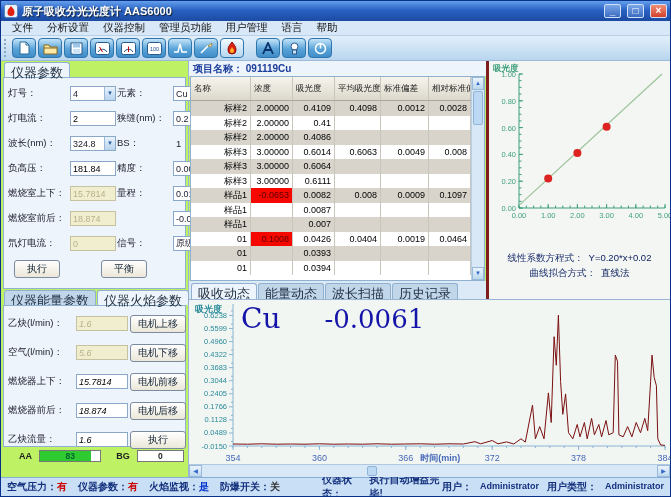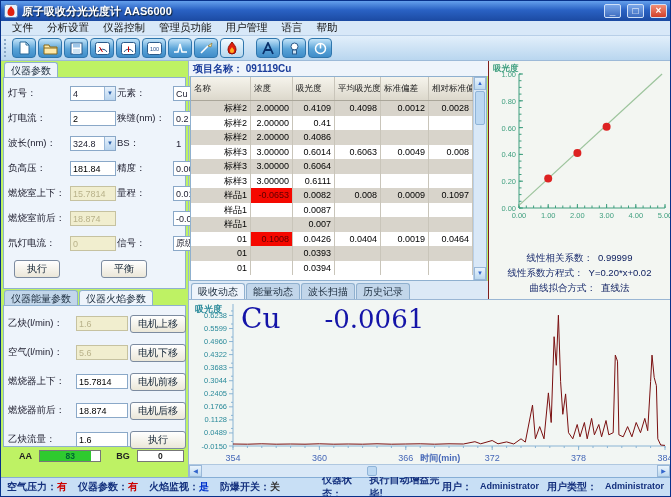--- a/index.html
+++ b/index.html
@@ -25,34 +25,34 @@
   .grip { width:3px; height:18px; border-left:2px dotted #89a8c8; margin:0 3px 0 1px; }
   .tool-btn { width:24px; height:20px; border-radius:4px; flex:none;
               background:linear-gradient(#c4e4f9,#5aa4d8 55%,#3f8cc8); border:1px solid #2f76ad;
               display:flex; align-items:center; justify-content:center; }
   .tool-btn.active { background:linear-gradient(#f4fbff,#cfe6f6 55%,#b9d8ee); }
   .tool-gap { width:8px; flex:none; }
   
   .main { flex:1; display:flex; min-height:0; }
   .left-col { width:188px; flex:none; display:flex; flex-direction:column; border-right:1px solid #9ab6d4; }
   .panel-tabs { display:flex; height:16px; padding:1px 0 0 3px; gap:1px; flex:none; }
-  .ptab { font-size:10px; padding:1px 6px; background:#c2d6ea; border:1px solid #8fb0cf; border-bottom:none;
+  .ptab { font-size:13px; padding:1px 6px; background:#c2d6ea; border:1px solid #8fb0cf; border-bottom:none;
           border-radius:3px 3px 0 0; color:#234; white-space:nowrap; }
   .ptab.active { background:#eef4fb; position:relative; top:0; }
   .panel-body { flex:1; background:#eef4fb; border:1px solid #8fb0cf; margin:0 2px; padding:3px 4px; min-height:0; }
   .inst-panel { height:228px; flex:none; display:flex; flex-direction:column; }
   .flame-panel { flex:1; display:flex; flex-direction:column; min-height:0; }
   .frow { display:grid; grid-template-columns:62px 47px 56px 1fr; align-items:center; height:25px;
           font-size:9.5px; color:#223; }
   .frow2 { display:grid; grid-template-columns:68px 54px 1fr; align-items:center; height:29px;
            font-size:9.5px; color:#223; }
   .flabel { white-space:nowrap; overflow:hidden; }
   .xp-input { width:46px; height:15px; font-size:9px; border:1px solid #8aa8c8; background:#fff;
               padding:0 2px; font-family:"Liberation Sans",sans-serif; }
-  .frow2 .xp-input { width:52px; }
+  .frow2 .xp-input { width:52px;font-style:italic; }
   .xp-input.disabled { background:#f1eecf; color:#b9b28a; border-color:#c6c2a0; }
   .sel { width:46px; height:15px; border:1px solid #8aa8c8; background:#fff; display:flex;
          align-items:center; font-size:9px; }
   .sel-val { flex:1; padding-left:2px; overflow:hidden; white-space:nowrap; }
   .sel-btn { width:11px; height:13px; background:linear-gradient(#e8f2fc,#b9d4ee); border-left:1px solid #9ab8d8;
              color:#2a5fa8; font-size:6px; line-height:13px; text-align:center; flex:none; }
   .static-val { font-size:9.5px; padding-left:3px; }
   .btn-row { display:flex; justify-content:space-between; padding:4px 6px 0; }
   .xp-btn { min-width:46px; height:18px; font-size:10px; background:linear-gradient(#ffffff,#ebe7d8);
             border:1px solid #7c8ba0; border-radius:3px; color:#123; font-family:"Liberation Sans",sans-serif; }
@@ -60,21 +60,21 @@
   .aabg { height:30px; flex:none; display:flex; align-items:center; gap:7px; padding:0 4px 12px 18px;
           font-size:9px; font-weight:bold; color:#222;border-radius:7px; }
   .aa-bar { width:66px; height:12px; border:1px solid #777; background:#fff; position:relative; }
   .aa-fill { position:absolute; left:0; top:0; bottom:0; background:#2fca2f; }
   .aa-text { position:absolute; inset:0; text-align:center; font-size:8.5px; line-height:11px; color:#063; }
   .bg-box { width:50px; height:12px; border:1px solid #777; background:#fff; text-align:center;
             font-size:8.5px; line-height:11px; }
   
   .right-col { flex:1; display:flex; flex-direction:column; min-width:0; }
   .top-row { height:238px; flex:none; display:flex; }
-  .table-col { width:300px; flex:none; display:flex; flex-direction:column; border-right:1px solid #7f1d1d; }
+  .table-col { width:300px; flex:none; display:flex; flex-direction:column; border-right:3px solid #7f1d1d; }
   .project-line { height:15px; flex:none; font-size:10px; font-weight:bold; color:#1a3c9a; padding:1px 4px;
                   background:#eef4fb; white-space:nowrap; }
   .res-table { flex:1; background:#fff; border:1px solid #8fb0cf; margin:0 1px; overflow:hidden; display:flex; min-height:0; }
   .table-grid { flex:1; min-width:0;text-align:right; }
   .t-head { display:grid; grid-template-columns:60px 42px 42px 46px 48px 1fr; background:linear-gradient(#f6f4ec,#dcd8cc);
             border-bottom:1px solid #aaa69a; font-size:8.5px; color:#222; height:24px; }
   .t-head .cell { display:flex; align-items:center; line-height:1.05; }
   .t-row { display:grid; grid-template-columns:60px 42px 42px 46px 48px 1fr; height:14.5px; font-size:9px;
            align-items:center; }
   .t-row.gray { background:#d8d4cb; }
@@ -578,24 +578,20 @@
               <line x1="28" y1="38.8" x2="32" y2="38.8" stroke="#3f9f7f"></line>
               <text x="25" y="41.8" font-size="7.5" fill="#3f9f7f" text-anchor="end">0.80</text>
               <line x1="28" y1="12" x2="32" y2="12" stroke="#3f9f7f"></line>
               <text x="25" y="15" font-size="7.5" fill="#3f9f7f" text-anchor="end">1.00</text>
               <line x1="28" y1="143.32" x2="171.07999999999998" y2="12" stroke="#9cc49c" stroke-width="1.2"></line>
               <circle cx="57.2" cy="116.52" r="4" fill="#dd2222"></circle>
               <circle cx="86.4" cy="91.08680000000001" r="4" fill="#dd2222"></circle>
               <circle cx="115.6" cy="64.75580000000001" r="4" fill="#dd2222"></circle>
             </svg>
           <div id="curve-stats">
-              <div class="stat-line">
-                <span class="sl">线性相关系数：</span>
-                <span class="sv">0.99999</span>
-              </div>
               <div class="stat-line">
                 <span class="sl">线性系数方程式：</span>
                 <span class="sv">Y=0.20*x+0.02</span>
               </div>
               <div class="stat-line">
                 <span class="sl">曲线拟合方式：</span>
                 <span class="sv">直线法</span>
               </div>
             </div>
         </div>

